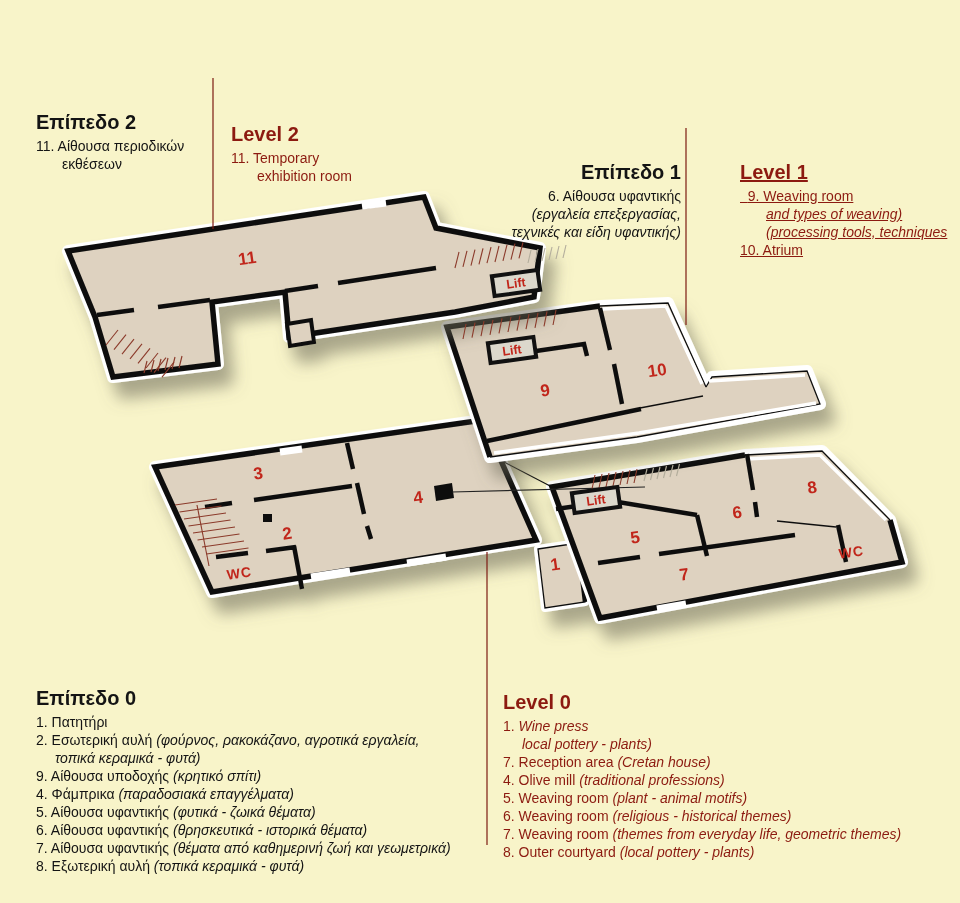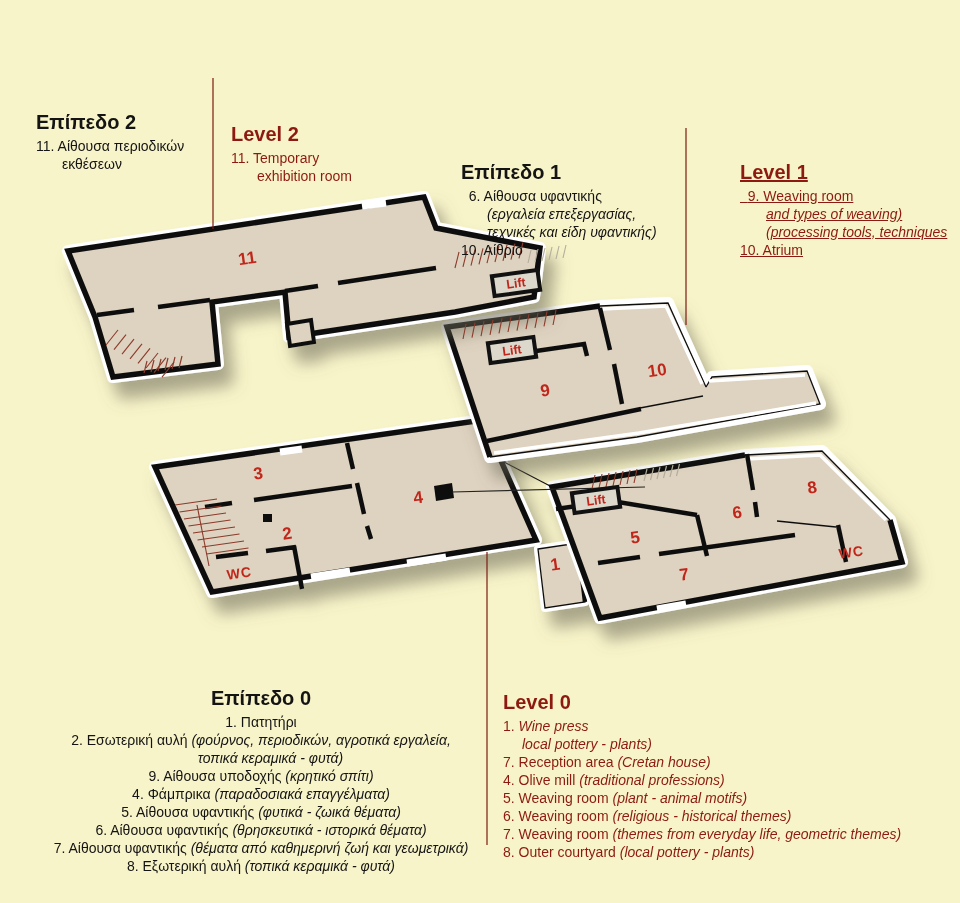--- a/index.html
+++ b/index.html
@@ -210,54 +210,51 @@
 </div>
 <div class="legend en ind26" style="left:231px;top:87px;width:180px;">
   <div class="heading">Level 2</div>
   <div class="list">
       <div class="item">
         <div class="line"><span>11. Temporary</span></div>
         <div class="line cont"><span>exhibition room</span></div>
       </div>
     </div>
 </div>
-<div class="legend gr ind26" style="left:461px;top:125px;width:220px;">
+<div class="legend gr ind26" style="left:461px;top:125px;width:220px;text-align:right;">
   <div class="heading">Επίπεδο 1</div>
   <div class="list">
       <div class="item">
         <div class="line"><span>  6. Αίθουσα υφαντικής</span></div>
         <div class="line cont"><span class="it">(εργαλεία επεξεργασίας,</span></div>
         <div class="line cont"><span class="it">τεχνικές και είδη υφαντικής)</span></div>
       </div>
-      <div class="item">
-        <div class="line"><span>10. Αίθριο</span></div>
-      </div>
     </div>
 </div>
 <div class="legend en ind26" style="left:740px;top:125px;width:250px;text-decoration:underline;">
   <div class="heading">Level 1</div>
   <div class="list">
       <div class="item">
         <div class="line"><span>  9. Weaving room</span></div>
         <div class="line cont"><span class="it">and types of weaving)</span></div>
         <div class="line cont"><span class="it">(processing tools, techniques</span></div>
       </div>
       <div class="item">
         <div class="line"><span>10. Atrium</span></div>
       </div>
     </div>
 </div>
-<div class="legend gr ind19" style="left:36px;top:651px;width:450px;text-align:center;">
+<div class="legend gr ind19" style="left:36px;top:651px;width:450px;">
   <div class="heading">Επίπεδο 0</div>
   <div class="list">
       <div class="item">
         <div class="line"><span>1. Πατητήρι</span></div>
       </div>
       <div class="item">
-        <div class="line"><span>2. Εσωτερική αυλή </span><span class="it">(φούρνος, περιοδικών, αγροτικά εργαλεία,</span></div>
+        <div class="line"><span>2. Εσωτερική αυλή </span><span class="it">(φούρνος, ρακοκάζανο, αγροτικά εργαλεία,</span></div>
         <div class="line cont"><span class="it">τοπικά κεραμικά - φυτά)</span></div>
       </div>
       <div class="item">
         <div class="line"><span>9. Αίθουσα υποδοχής </span><span class="it">(κρητικό σπίτι)</span></div>
       </div>
       <div class="item">
         <div class="line"><span>4. Φάμπρικα </span><span class="it">(παραδοσιακά επαγγέλματα)</span></div>
       </div>
       <div class="item">
         <div class="line"><span>5. Αίθουσα υφαντικής </span><span class="it">(φυτικά - ζωικά θέματα)</span></div>

